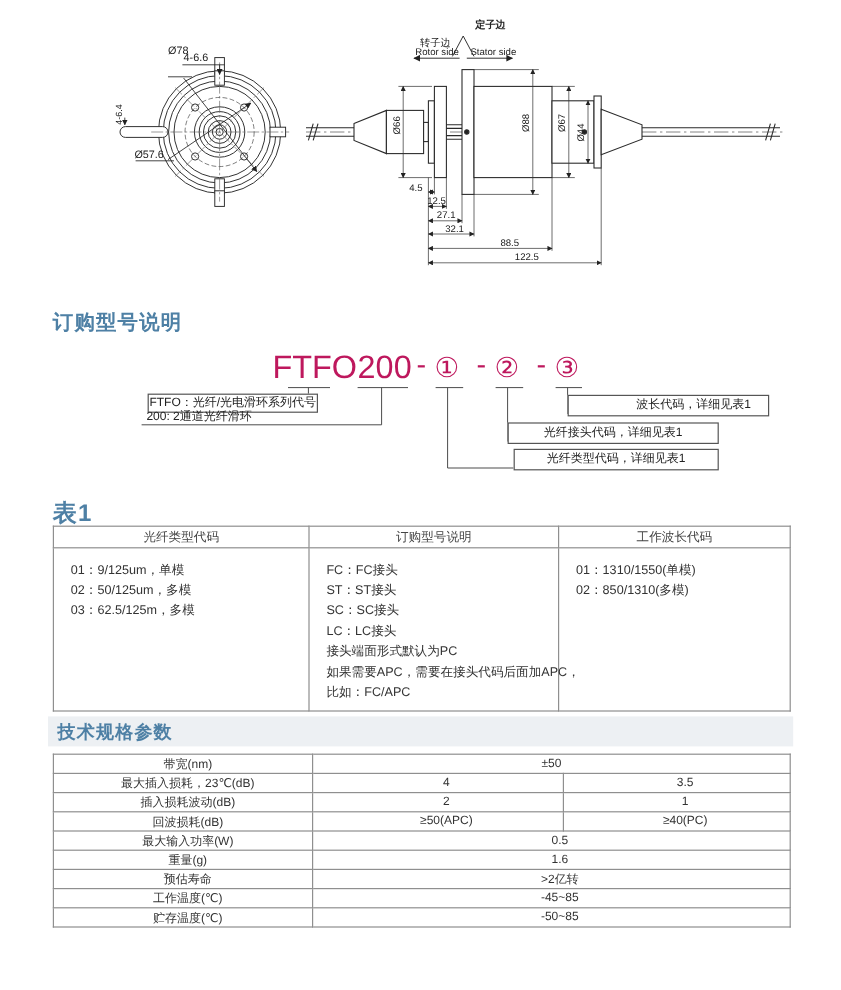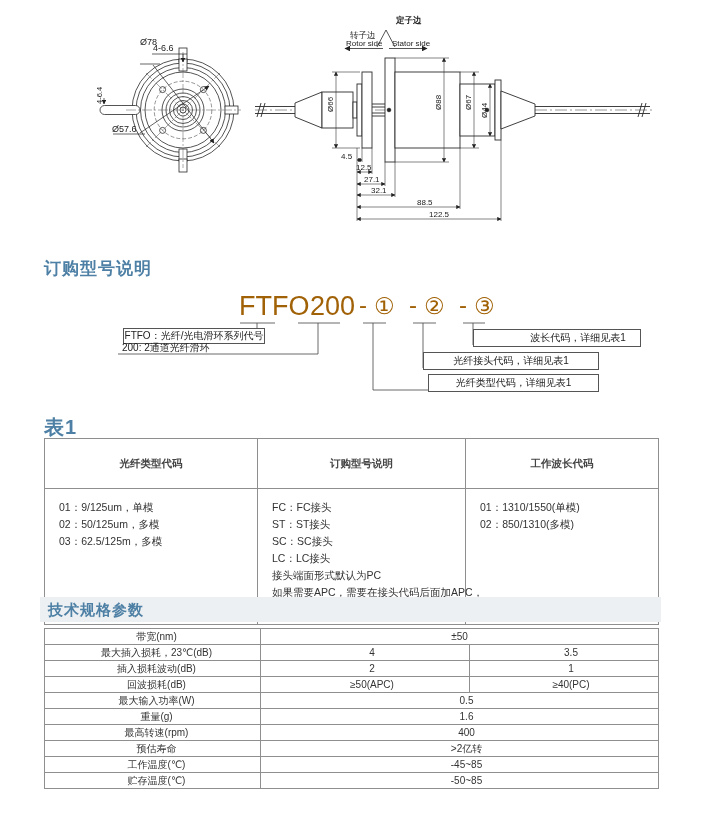--- a/index.html
+++ b/index.html
@@ -3,28 +3,28 @@
 <meta charset="utf-8">
 <style>
   html,body{margin:0;padding:0;background:#fff;}
   .page{position:relative;width:701px;height:825px;background:#fff;overflow:hidden;
         font-family:"Liberation Sans","DejaVu Sans",sans-serif;color:#333;}
   svg{position:absolute;overflow:visible;}
   .lbl{position:absolute;font-size:9px;color:#222;white-space:nowrap;line-height:1;}
   .rot{transform:rotate(-90deg);transform-origin:0 0;}
   .cn{font-size:8.5px;}
   .sec-title{position:absolute;color:#4e80a5;font-weight:600;letter-spacing:1px;white-space:nowrap;}
-  .model-part{position:absolute;color:#a16207;white-space:nowrap;line-height:1;margin-left:12px;}
+  .model-part{position:absolute;color:#be185d;white-space:nowrap;line-height:1;}
   .callout-box{position:absolute;border:1px solid #555;font-size:10px;color:#222;
                display:flex;align-items:center;justify-content:center;white-space:nowrap;background:#fff;line-height:1;}
   .callout-plain{position:absolute;font-size:10px;color:#222;white-space:nowrap;line-height:1;}
   .spec-bar{position:absolute;left:40px;top:597px;width:621px;height:25px;background:#edf0f3;}
   table{border-collapse:collapse;table-layout:fixed;}
   .t1{position:absolute;left:44px;top:438px;width:614px;font-size:10.5px;color:#333;}
-  .t1 th{border:1px solid #8f8f8f;height:17px;font-weight:bold;color:#444;font-size:10.5px;padding:16px;}
+  .t1 th{border:1px solid #8f8f8f;height:17px;font-weight:normal;color:#444;font-size:10.5px;padding:0;}
   .t1 td{border:1px solid #8f8f8f;vertical-align:top;padding:10px 4px 6px 14px;}
   .t1 td div{line-height:17px;white-space:nowrap;}
   .t2{position:absolute;left:44px;top:628px;width:614px;font-size:10px;color:#333;}
   .t2 th,.t2 td{border:1px solid #8f8f8f;padding:0;font-weight:normal;}
   .t2 th{height:26px;}
   .t2 td{height:15px;padding-left:14px;text-align:center;white-space:nowrap;}
   .t2 td.rowlabel{padding-left:8px;}
   .t2 td.center{text-align:center;padding-left:0;}
   .diag-cell{position:relative;}
   .diag-cell .tr{position:absolute;top:3px;right:30px;font-size:10px;color:#333;}
@@ -281,24 +281,20 @@
     </tr>
     <tr>
       <td class="rowlabel">最大输入功率(W)</td>
       <td colspan="2">0.5</td>
     </tr>
     <tr>
       <td class="rowlabel">重量(g)</td>
       <td colspan="2">1.6</td>
     </tr>
     <tr>
-      <td class="rowlabel">最高转速(rpm)</td>
-      <td colspan="2">400</td>
-    </tr>
-    <tr>
       <td class="rowlabel">预估寿命</td>
       <td colspan="2">&gt;2亿转</td>
     </tr>
     <tr>
       <td class="rowlabel">工作温度(℃)</td>
       <td colspan="2">-45~85</td>
     </tr>
     <tr>
       <td class="rowlabel">贮存温度(℃)</td>
       <td colspan="2">-50~85</td>

